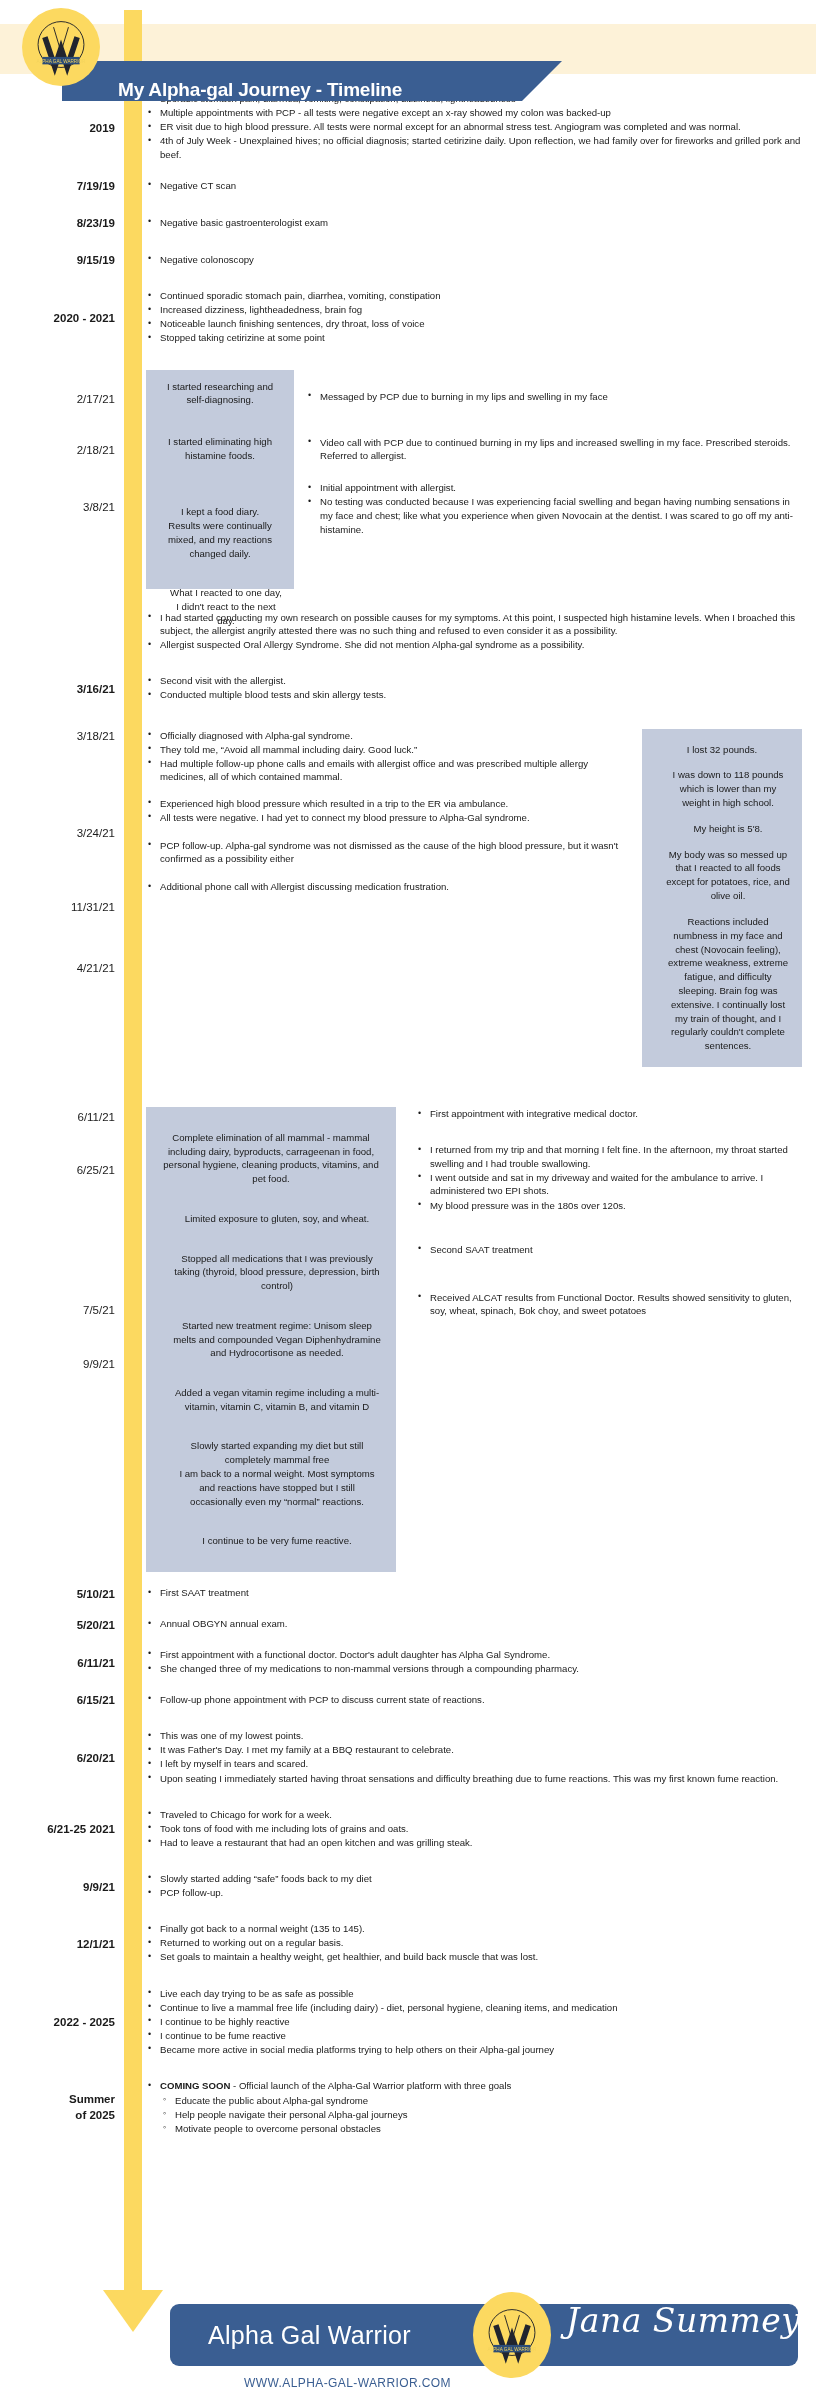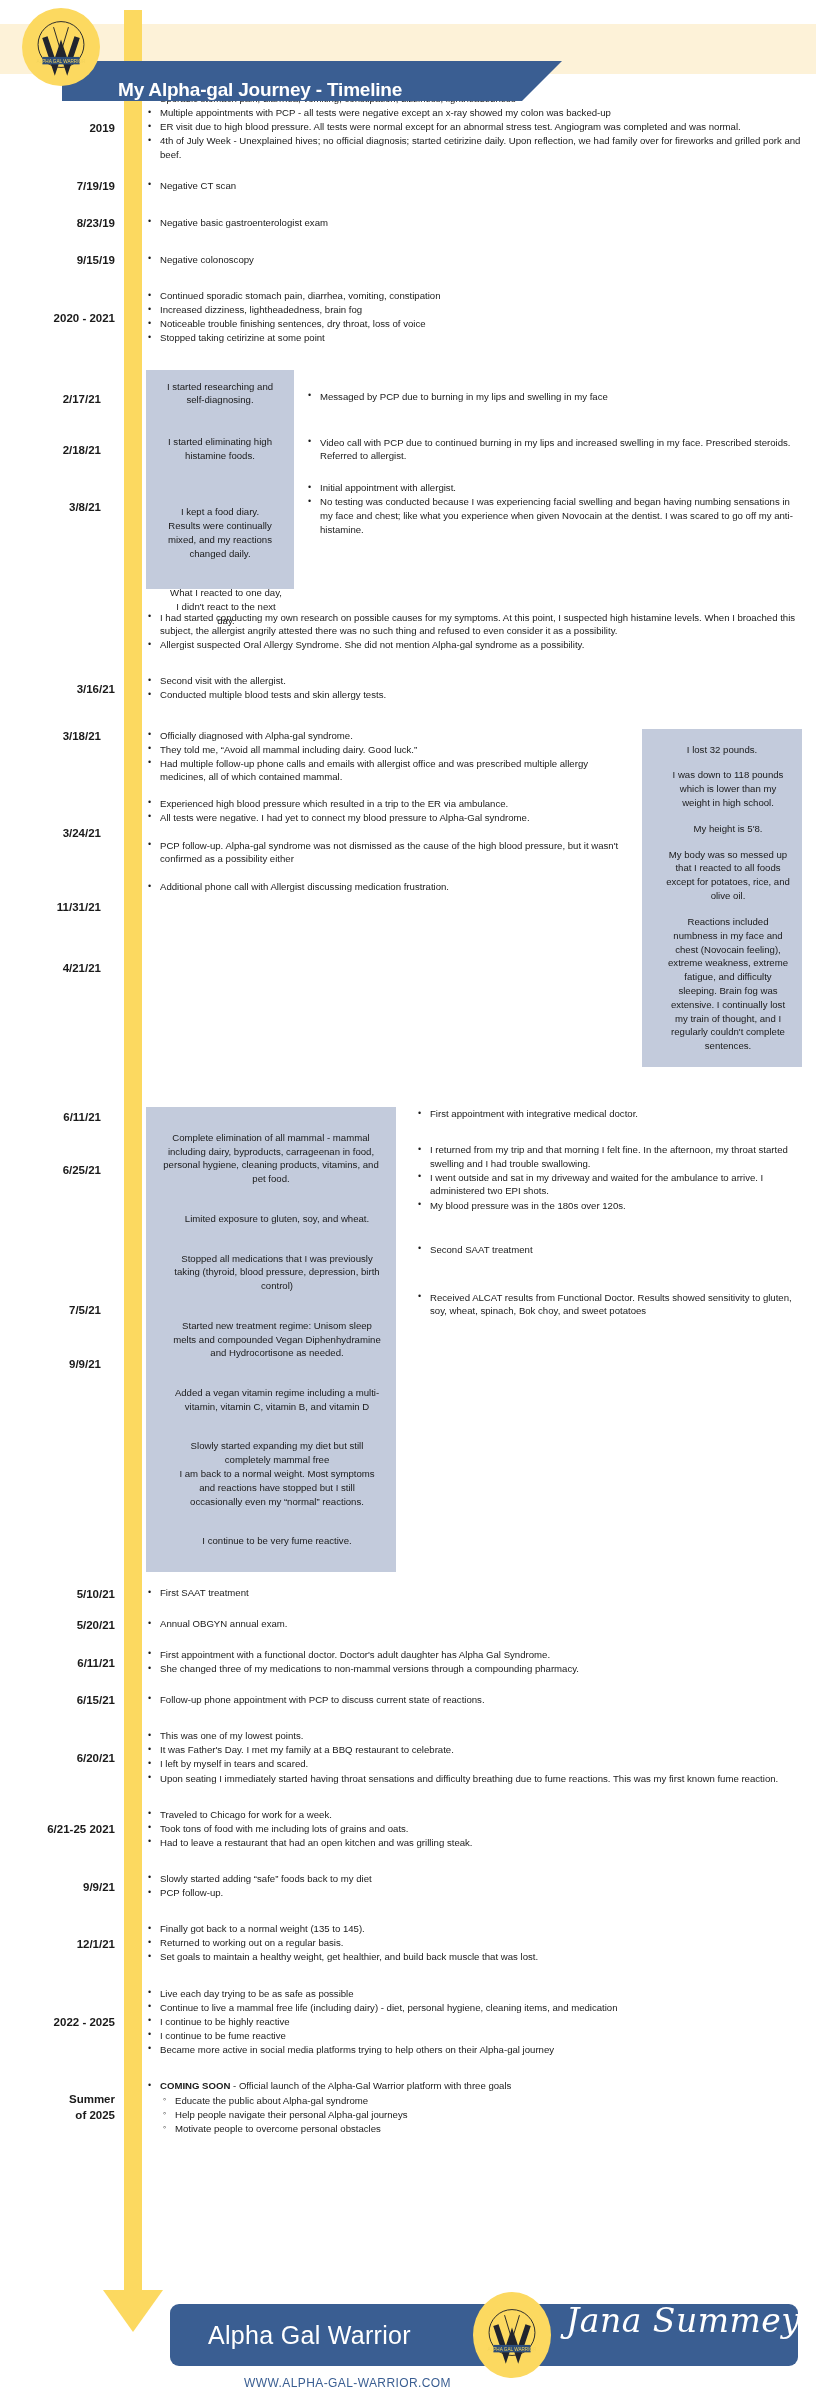--- a/index.html
+++ b/index.html
@@ -188,24 +188,24 @@
     display: flex;
     width: 816px;
   }
   .group-dates {
     width: 124px;
     flex: 0 0 124px;
     position: relative;
   }
   .group-dates .dstamp {
     position: absolute;
-    right: 23px;
+    right: 9px;
     text-align: right;
     font-size: 11.5px;
-    font-weight: bold;
+    font-weight: normal;
     color: #1a1a1a;
     line-height: 1.22;
     white-space: nowrap;
   }
   .group-body {
     flex: 1 1 auto;
     padding-left: 22px;
     padding-right: 14px;
     position: relative;
   }
@@ -343,21 +343,21 @@
 
   <div class="spacer-lg"></div>
 
   <div class="row">
     <div class="date-col">2020 - 2021</div>
     <div class="gap-col"></div>
     <div class="content-col">
       <ul class="bullets">
         <li>Continued sporadic stomach pain, diarrhea, vomiting, constipation</li>
         <li>Increased dizziness, lightheadedness, brain fog</li>
-        <li>Noticeable trouble finishing sentences, dry throat, loss of voice</li>
+        <li>Noticeable launch finishing sentences, dry throat, loss of voice</li>
         <li>Stopped taking cetirizine at some point</li>
       </ul>
     </div>
   </div>
 
   <div style="height:24px"></div>
 
   <div class="group">
     <div class="group-dates">
       <span class="dstamp" style="top:22px">2/17/21</span>

